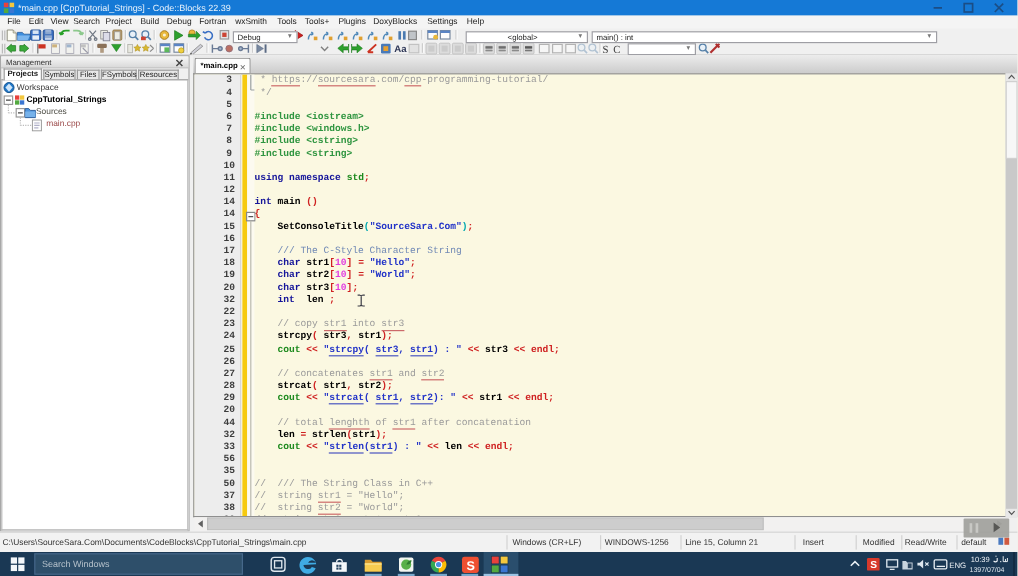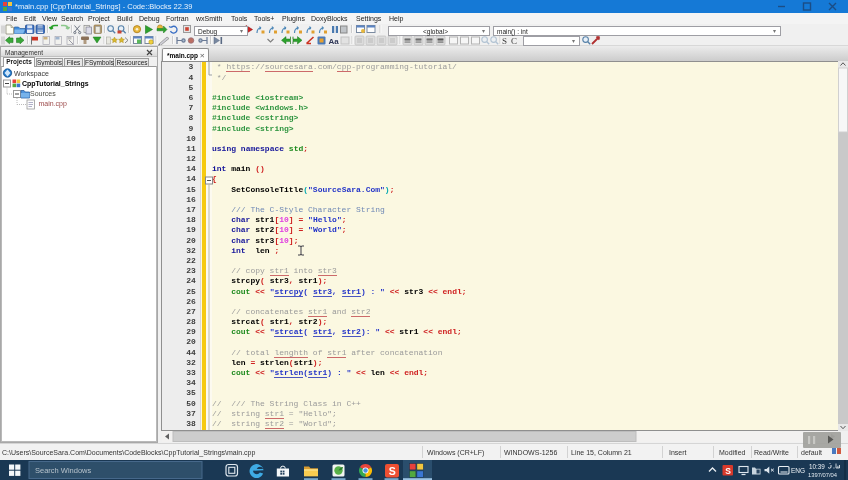--- a/index.html
+++ b/index.html
@@ -380,21 +380,21 @@
       <div>24</div>
       <div>25</div>
       <div>26</div>
       <div>27</div>
       <div>28</div>
       <div>29</div>
       <div>20</div>
       <div>44</div>
       <div>32</div>
       <div>33</div>
-      <div>34</div>
+      <div>56</div>
       <div>35</div>
       <div>50</div>
       <div>37</div>
       <div>38</div>
       <div>39</div>
     </div>
   <div class="abs" id="code"><div><span class="c"> * <u>https</u>://<u>sourcesara</u>.com/<u>cpp</u>-programming-tutorial/</span></div><div><span class="c"> */</span></div><div>&nbsp;</div><div><span class="i">#include &lt;iostream&gt;</span></div><div><span class="i">#include &lt;windows.h&gt;</span></div><div><span class="i">#include &lt;cstring&gt;</span></div><div><span class="i">#include &lt;string&gt;</span></div><div>&nbsp;</div><div><span class="k">using</span> <span class="k">namespace</span> <span class="g">std</span><span class="o">;</span></div><div>&nbsp;</div><div><span class="k">int</span> main <span class="o">()</span></div><div><span class="o">{</span></div><div>    SetConsoleTitle<span class="t">(</span><span class="s">"SourceSara.Com"</span><span class="t">)</span><span class="o">;</span></div><div>&nbsp;</div><div><span class="d">    /// The C-Style Character String</span></div><div>    <span class="k">char</span> str1<span class="o">[</span><span class="n">10</span><span class="o">]</span> <span class="o">=</span> <span class="s">"Hello"</span><span class="o">;</span></div><div>    <span class="k">char</span> str2<span class="o">[</span><span class="n">10</span><span class="o">]</span> <span class="o">=</span> <span class="s">"World"</span><span class="o">;</span></div><div>    <span class="k">char</span> str3<span class="o">[</span><span class="n">10</span><span class="o">]</span><span class="o">;</span></div><div>    <span class="k">int</span>  len <span class="o">;</span></div><div>&nbsp;</div><div><span class="c">    // copy <u>str1</u> into <u>str3</u></span></div><div>    strcpy<span class="o">(</span> str3<span class="o">,</span> str1<span class="o">);</span></div><div>    <span class="g">cout</span> <span class="o">&lt;&lt;</span> <span class="s">"<u>strcpy</u>( <u>str3</u>, <u>str1</u>) : "</span> <span class="o">&lt;&lt;</span> str3 <span class="o">&lt;&lt;</span> <span class="o">endl;</span></div><div>&nbsp;</div><div><span class="c">    // concatenates <u>str1</u> and <u>str2</u></span></div><div>    strcat<span class="o">(</span> str1<span class="o">,</span> str2<span class="o">);</span></div><div>    <span class="g">cout</span> <span class="o">&lt;&lt;</span> <span class="s">"<u>strcat</u>( <u>str1</u>, <u>str2</u>): "</span> <span class="o">&lt;&lt;</span> str1 <span class="o">&lt;&lt;</span> <span class="o">endl;</span></div><div>&nbsp;</div><div><span class="c">    // total <u>lenghth</u> of <u>str1</u> after concatenation</span></div><div>    len <span class="o">=</span> strlen<span class="o">(</span>str1<span class="o">);</span></div><div>    <span class="g">cout</span> <span class="o">&lt;&lt;</span> <span class="s">"<u>strlen</u>(<u>str1</u>) : "</span> <span class="o">&lt;&lt;</span> len <span class="o">&lt;&lt;</span> <span class="o">endl;</span></div><div>&nbsp;</div><div>&nbsp;</div><div><span class="c">//  /// The String Class in C++</span></div><div><span class="c">//  string <u>str1</u> = "Hello";</span></div><div><span class="c">//  string <u>str2</u> = "World";</span></div><div><span class="c">//  string <u>str3</u> = <u>str1</u> + <u>str2</u>;</span></div></div>
   <svg class="abs" style="left:42px;top:0" width="9" height="370" id="foldsvg">
     <line x1="5" y1="0" x2="5" y2="13" stroke="#9aa0a0" stroke-width="1"></line>
     <path d="M5 13 L8 13" stroke="#9aa0a0" stroke-width="1" fill="none"></path>

